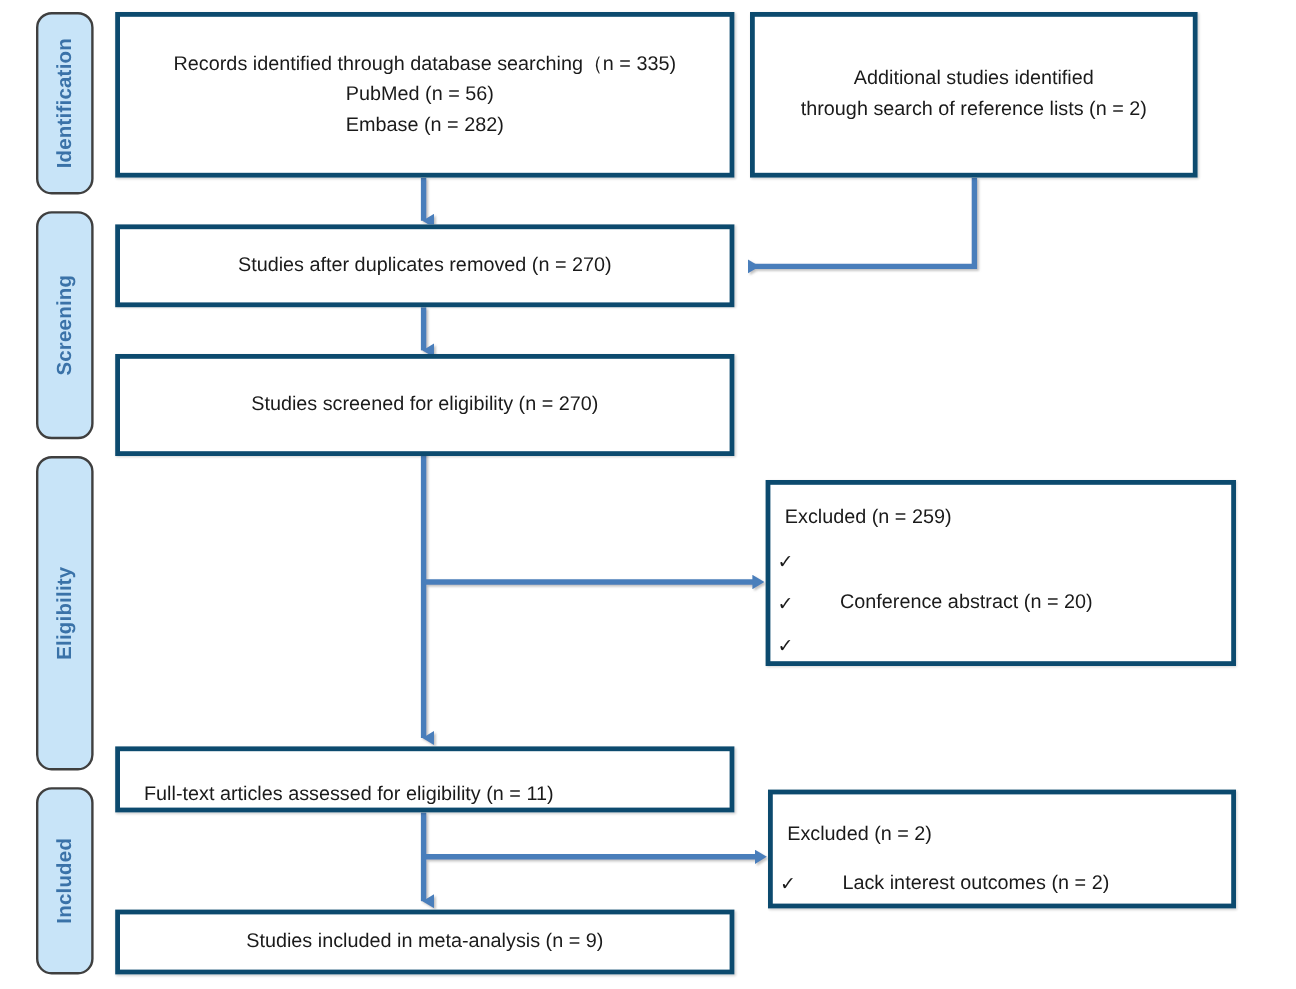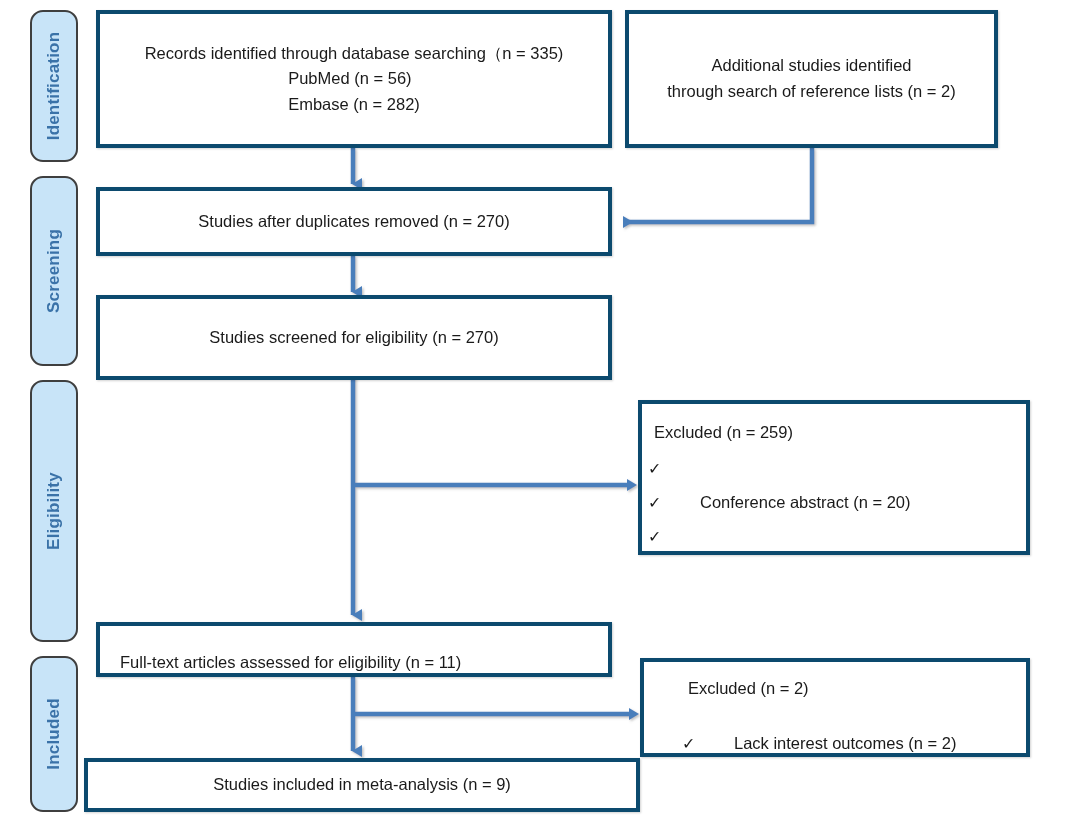--- a/index.html
+++ b/index.html
@@ -201,26 +201,26 @@
 
     <div class="check-row" style="margin-top:15px;">
       <span class="check-mark">✓</span>
     </div>
   </div>
 
   <div class="flow-box" style="left:96px; top:622px; width:516px; height:55px;">
     <div class="box-line left-text">Full-text articles assessed for eligibility (n = 11)</div>
   </div>
 
-  <div class="flow-box" style="left:640px; top:658px; width:390px; height:99px; justify-content:space-between; padding-top:17px;padding-left:32px;">
+  <div class="flow-box" style="left:640px; top:658px; width:390px; height:99px; justify-content:center; padding-top:17px;">
     <div class="excluded-head" style="padding-left:12px;">Excluded (n = 2)</div>
 
     <div class="check-row" style="margin-top:22px;">
       <span class="check-mark">✓</span>
       <span class="check-text">Lack interest outcomes (n = 2)</span>
     </div>
   </div>
 
-  <div class="flow-box" style="left:84px; top:758px; width:556px; height:54px;">
+  <div class="flow-box" style="left:96px; top:758px; width:516px; height:54px;">
     <div class="box-line center-text">Studies included in meta-analysis (n = 9)</div>
   </div>
 
 </div>
 
 </body></html>

